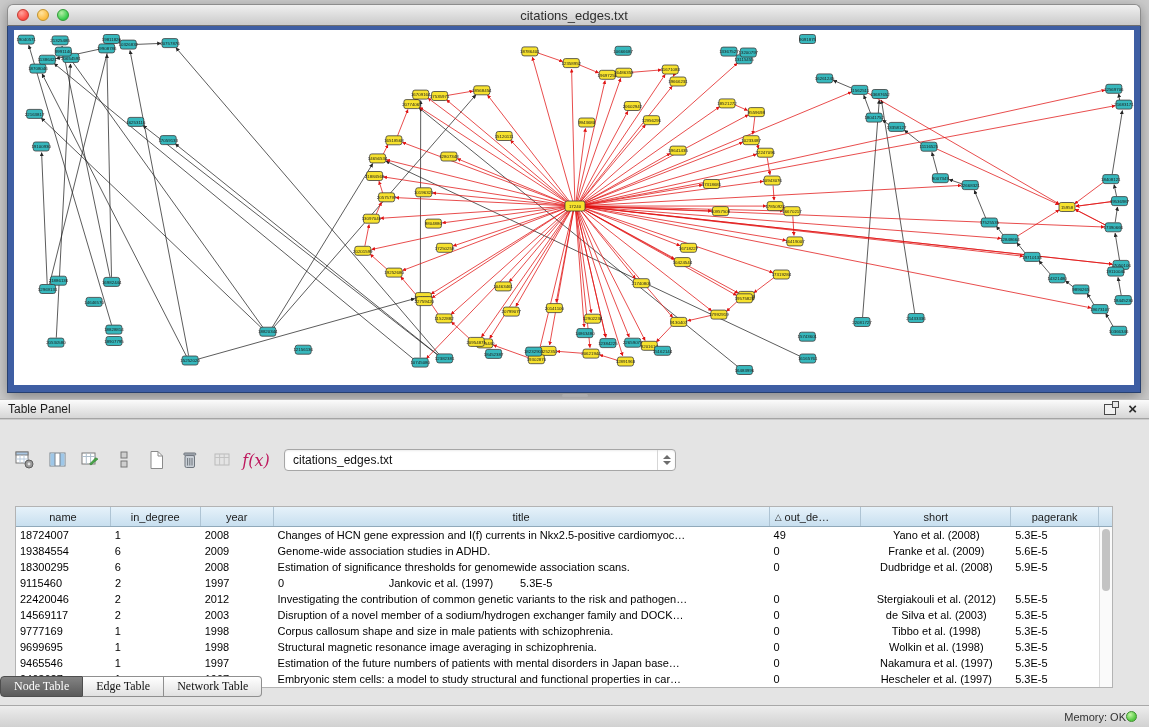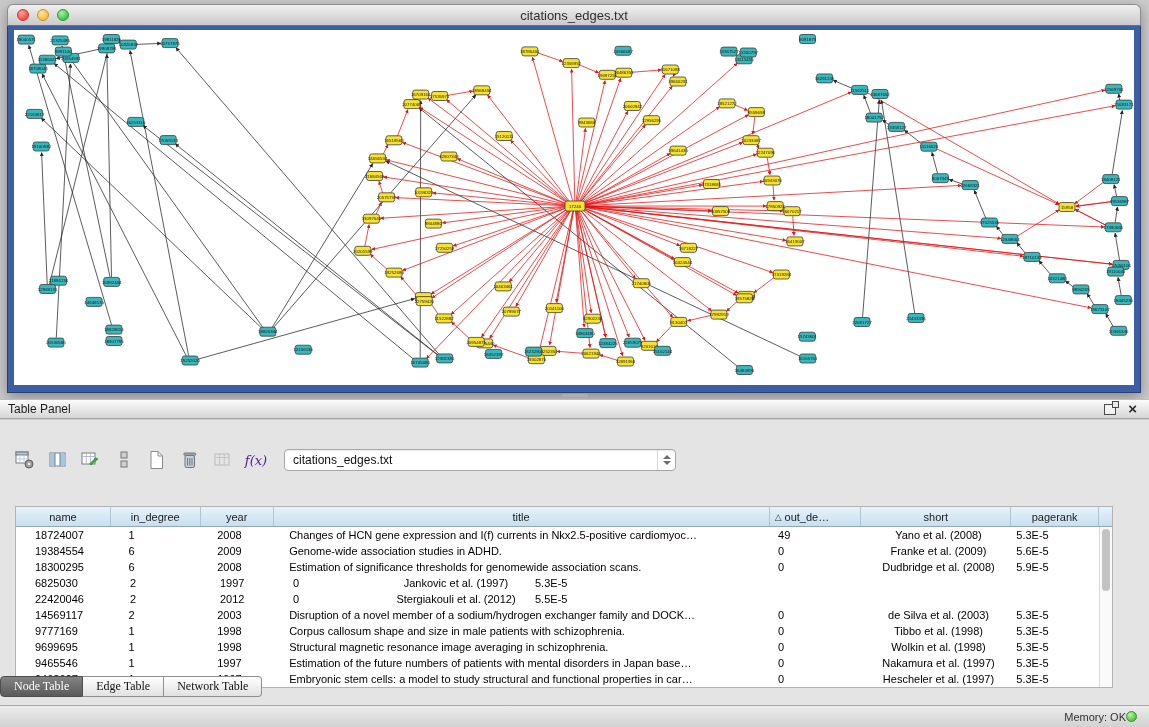--- a/index.html
+++ b/index.html
@@ -27,36 +27,36 @@
   .ptitle{font-size:12px;color:#1d1d1d;padding-left:8px;}
   .phead-icons{margin-left:auto;display:flex;align-items:center;gap:12px;padding-right:12px;}
   .float-ic{width:10px;height:9px;border:1.5px solid #4a4a4a;position:relative;background:#f2f2f2;}
   .float-ic::after{content:"";position:absolute;right:-4px;top:-4px;width:5px;height:5px;border:1.5px solid #4a4a4a;background:#e8e8e8;}
   .close-ic{font-size:15px;font-weight:bold;color:#2c2c2c;line-height:12px;cursor:default;}
 
   
   .panel{position:absolute;left:0;top:420px;width:1149px;height:285px;background:#e4e4e4;}
   .tbar{position:absolute;left:12px;top:28px;display:flex;align-items:center;gap:7px;}
   .icbtn{width:26px;height:24px;display:flex;align-items:center;justify-content:center;border-radius:4px;}
-  .fx{font-family:"DejaVu Serif",serif;font-style:italic;font-size:13px;color:#4c1d95;}
+  .fx{font-family:"DejaVu Serif",serif;font-style:italic;font-size:16px;color:#be185d;}
   .combo{position:absolute;left:284px;top:29px;width:392px;height:22px;background:#fff;border:1px solid #a6a6a6;border-radius:4px;display:flex;align-items:center;box-sizing:border-box;box-shadow:inset 0 1px 2px rgba(0,0,0,.08);}
   .combo .val{flex:1;font-size:12px;color:#101010;padding-left:8px;white-space:nowrap;overflow:hidden;}
   .combo .stepper{width:17px;align-self:stretch;display:flex;flex-direction:column;align-items:center;justify-content:center;gap:2px;border-left:1px solid #d6d6d6;}
   .arr-up{width:0;height:0;border-left:4px solid transparent;border-right:4px solid transparent;border-bottom:4px solid #6d6d6d;}
   .arr-dn{width:0;height:0;border-left:4px solid transparent;border-right:4px solid transparent;border-top:4px solid #6d6d6d;}
 
   
   .tablewrap{position:absolute;left:15px;top:66px;width:1098px;height:182px;background:#fff;border:1px solid #b3b3b3;box-sizing:border-box;margin-top:20px;}
   .thead{display:flex;height:20px;background:linear-gradient(#e6f2fa,#c8dfef);border-bottom:1px solid #90a9ba;box-sizing:border-box;}
   .th{font-size:11px;color:#1b1b1b;display:flex;align-items:center;justify-content:center;border-right:1px solid #aec4d4;box-sizing:border-box;overflow:hidden;white-space:nowrap;}
   .th.sorted{justify-content:flex-start;padding-left:5px;gap:3px;}
   .th.corner{border-right:none;}
   .sortglyph{font-size:9px;color:#333;}
   .rows{position:absolute;top:20px;left:0;right:13px;bottom:0;overflow:hidden;background:#fff;}
-  .tr{display:flex;height:16px;align-items:center;padding-left:15px;}
+  .tr{display:flex;height:16px;align-items:center;}
   .td{font-size:11px;color:#000;box-sizing:border-box;overflow:hidden;white-space:nowrap;padding:0 4px;}
   .c0{width:95px;}.c1{width:90px;}.c2{width:73px;}.c3{width:497px;}.c4{width:92px;}.c5{width:150px;text-align:center;}.c6{width:88px;}
   .hw0{width:95px;}.hw1{width:90px;}.hw2{width:73px;}.hw3{width:497px;}.hw4{width:92px;}.hw5{width:150px;}.hw6{width:88px;}.hw7{width:13px;}
   .vscroll{position:absolute;top:20px;right:0;bottom:0;width:13px;background:#fafafa;border-left:1px solid #dadada;box-sizing:border-box;}
   .vthumb{position:absolute;left:2px;top:2px;width:8px;height:62px;background:#c3c3c3;border-radius:5px;}
 
   
   .tabs{position:absolute;left:0;top:256px;width:100%;display:flex;justify-content:flex-start;font-family:Liberation Serif, serif;}
   .tab{height:19px;line-height:19px;padding:0 13px;font-size:12px;border:1px solid #8f8f8f;border-left:none;background:linear-gradient(#ffffff,#e1e1e1);color:#111;}
   .tab:first-child{border-left:1px solid #8f8f8f;border-radius:4px 0 0 4px;}
@@ -871,31 +871,32 @@
           <div class="tr">
             <div class="td c0">18300295</div>
             <div class="td c1">6</div>
             <div class="td c2">2008</div>
             <div class="td c3">Estimation of significance thresholds for genomewide association scans.</div>
             <div class="td c4">0</div>
             <div class="td c5">Dudbridge et al. (2008)</div>
             <div class="td c6">5.9E-5</div>
           </div>
           <div class="tr">
-            <div class="td c0">6825030</div>
+            <div class="td c0">9115460</div>
             <div class="td c1">2</div>
             <div class="td c2">1997</div>
             <div class="td c4">0</div>
             <div class="td c5">Jankovic et al. (1997)</div>
             <div class="td c6">5.3E-5</div>
           </div>
           <div class="tr">
             <div class="td c0">22420046</div>
             <div class="td c1">2</div>
             <div class="td c2">2012</div>
+            <div class="td c3">Investigating the contribution of common genetic variants to the risk and pathogen…</div>
             <div class="td c4">0</div>
             <div class="td c5">Stergiakouli et al. (2012)</div>
             <div class="td c6">5.5E-5</div>
           </div>
           <div class="tr">
             <div class="td c0">14569117</div>
             <div class="td c1">2</div>
             <div class="td c2">2003</div>
             <div class="td c3">Disruption of a novel member of a sodium/hydrogen exchanger family and DOCK…</div>
             <div class="td c4">0</div>

